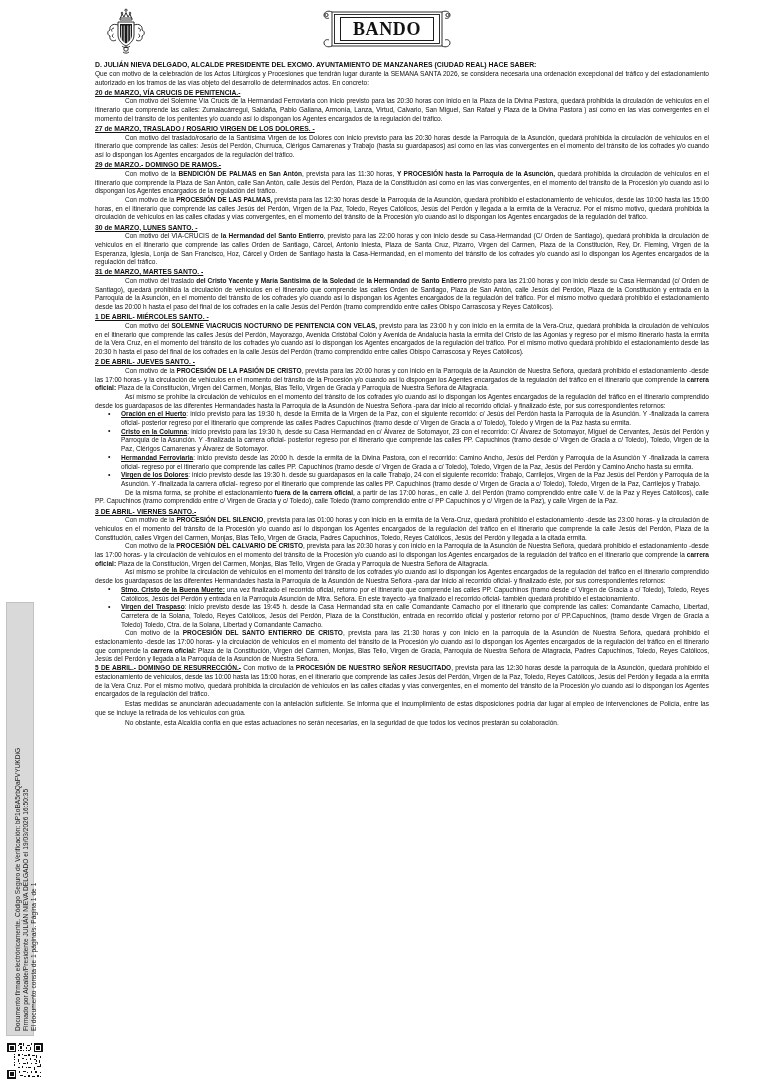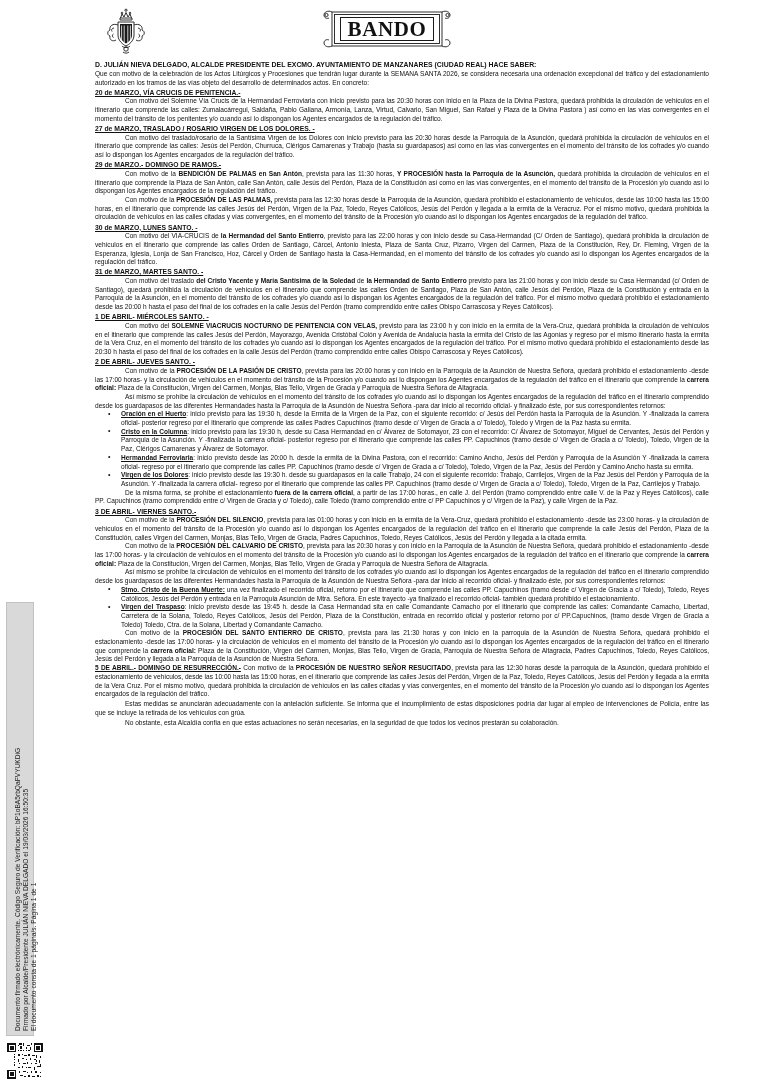--- a/index.html
+++ b/index.html
@@ -52,21 +52,21 @@
     width:130px; height:42px;
   }
   #bando-scroll { position:absolute; inset:0; }
   #bando-label {
     position:absolute; left:18px; top:9px;
     width:94px; height:24px;
     border:1px solid #1a1a1a;
     display:flex; align-items:center; justify-content:center;
     font-family:"Liberation Serif", serif;
     font-weight:bold;
-    font-size:21px;
+    font-size:18px;
     letter-spacing:0.6px;
   }
 
   
   #doc {
     position:absolute;
     left:95px; top:60px;
     width:614px;
   }
   p { margin:0; }

